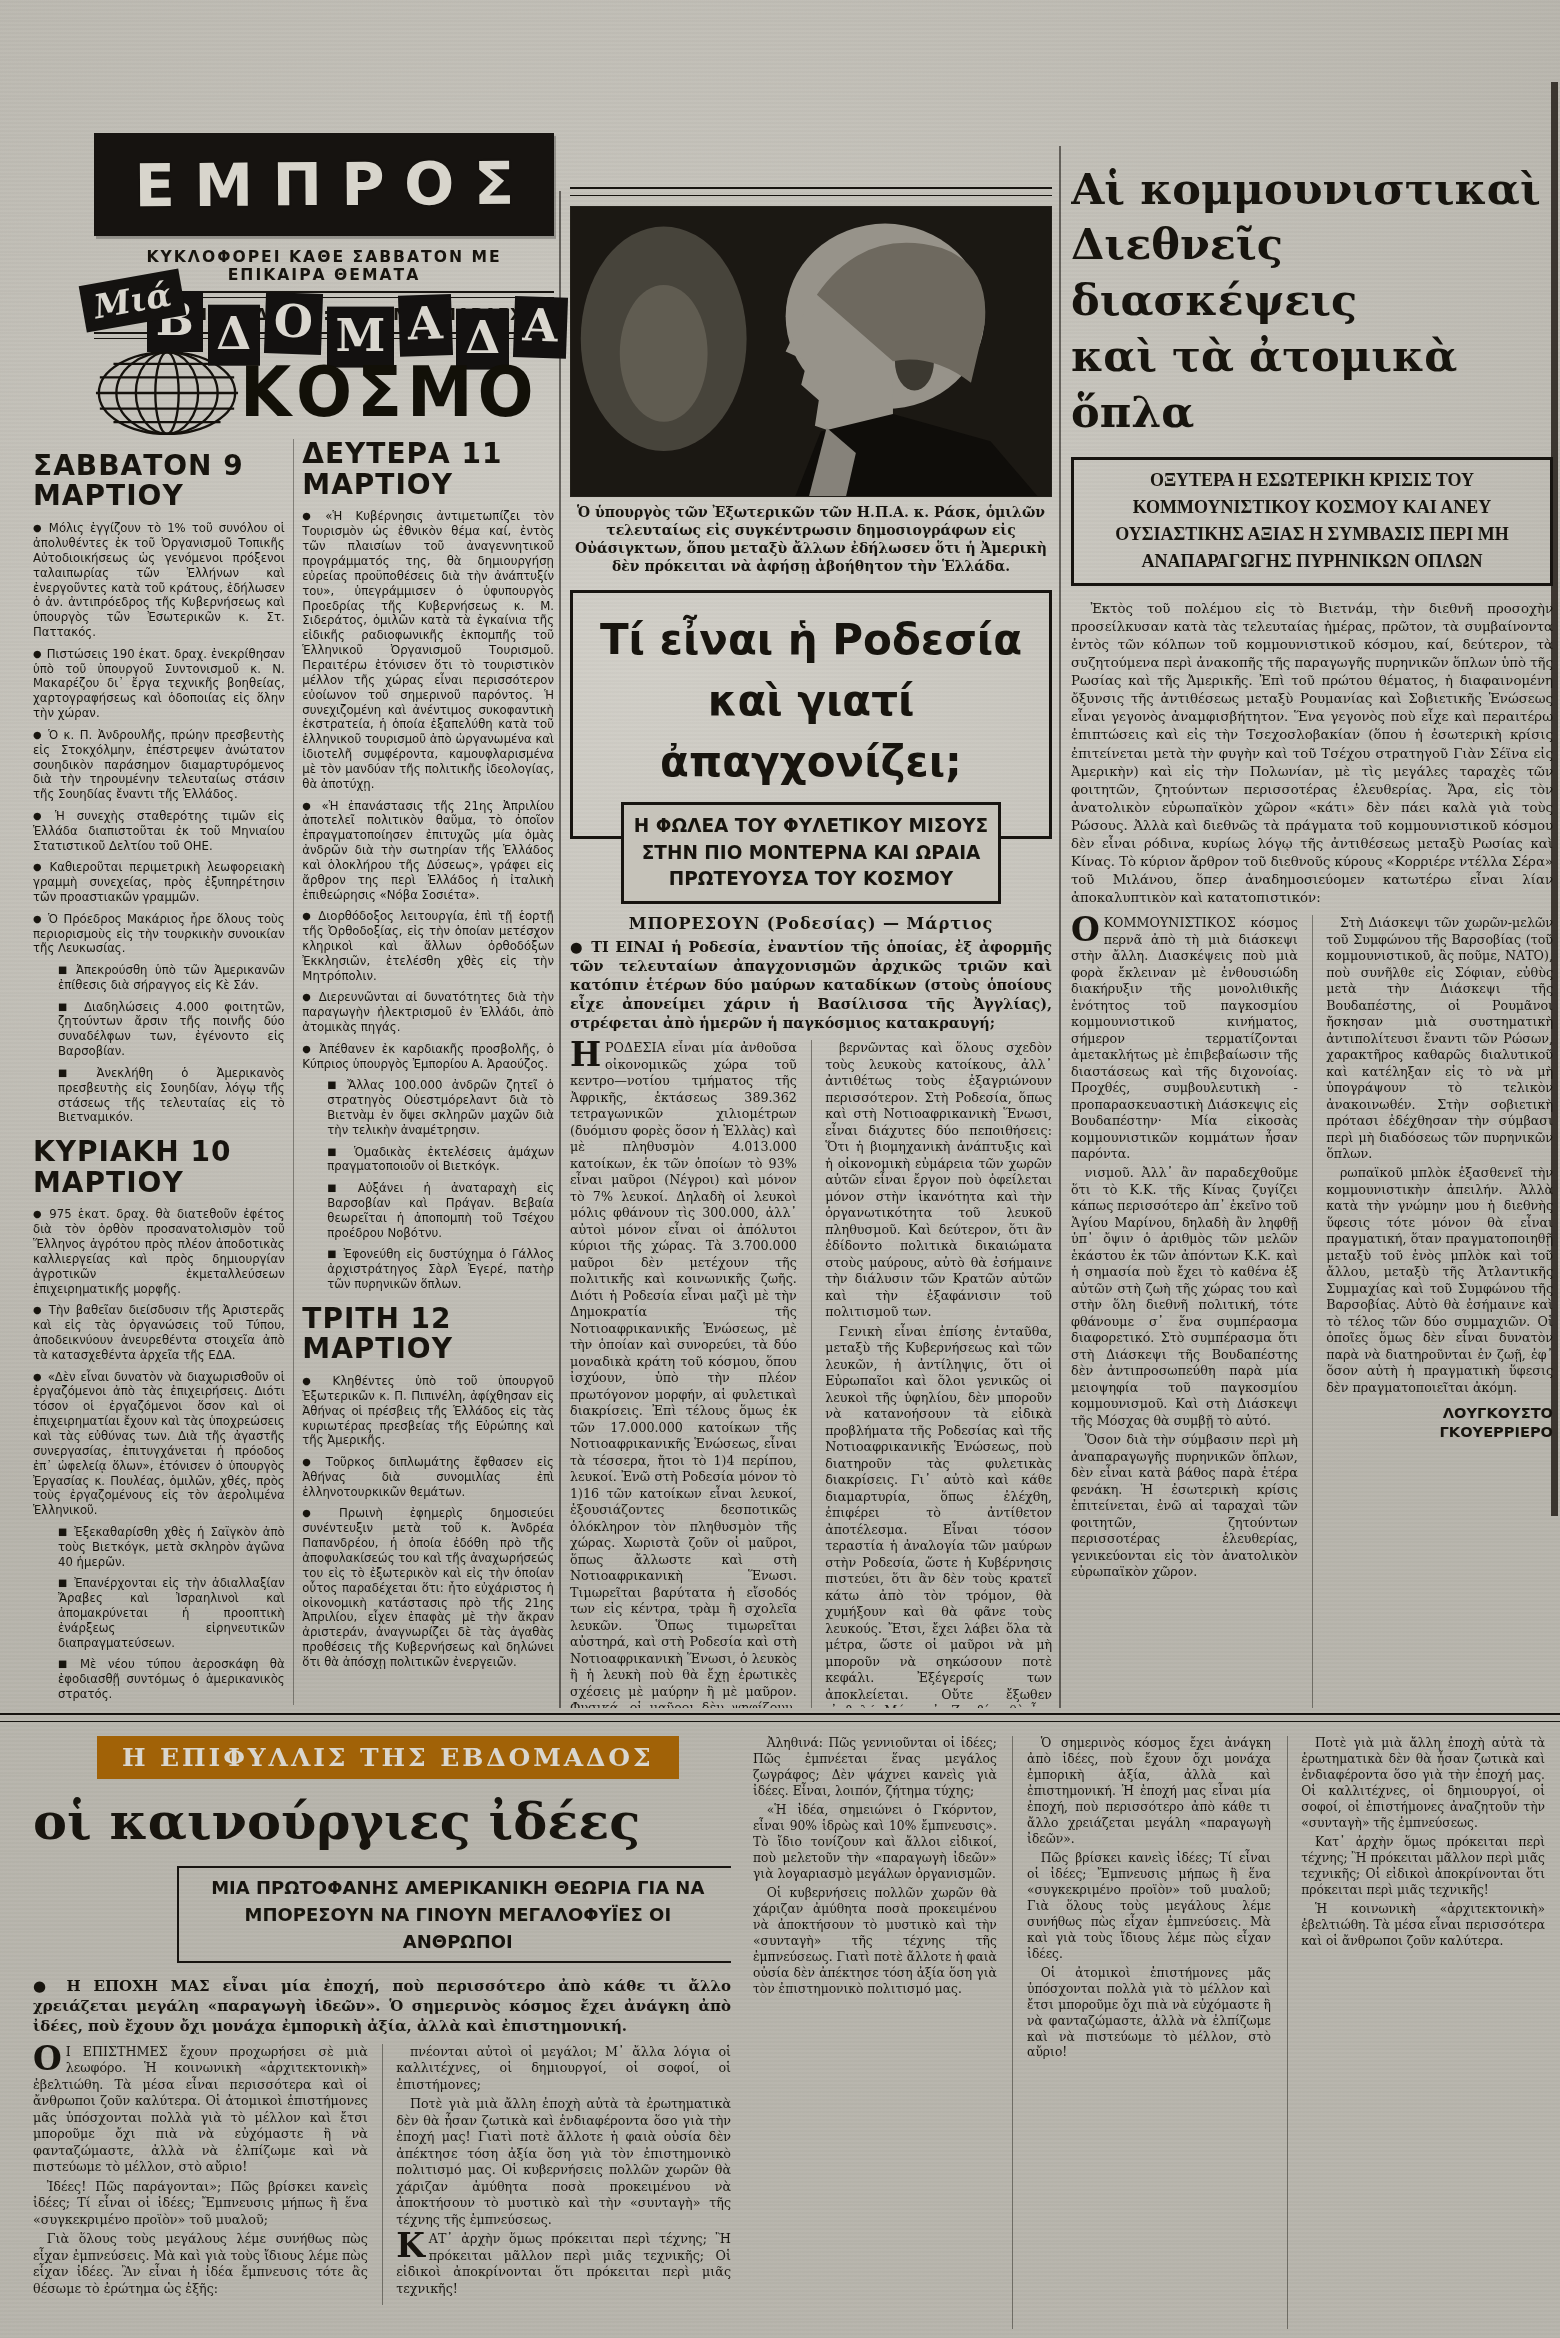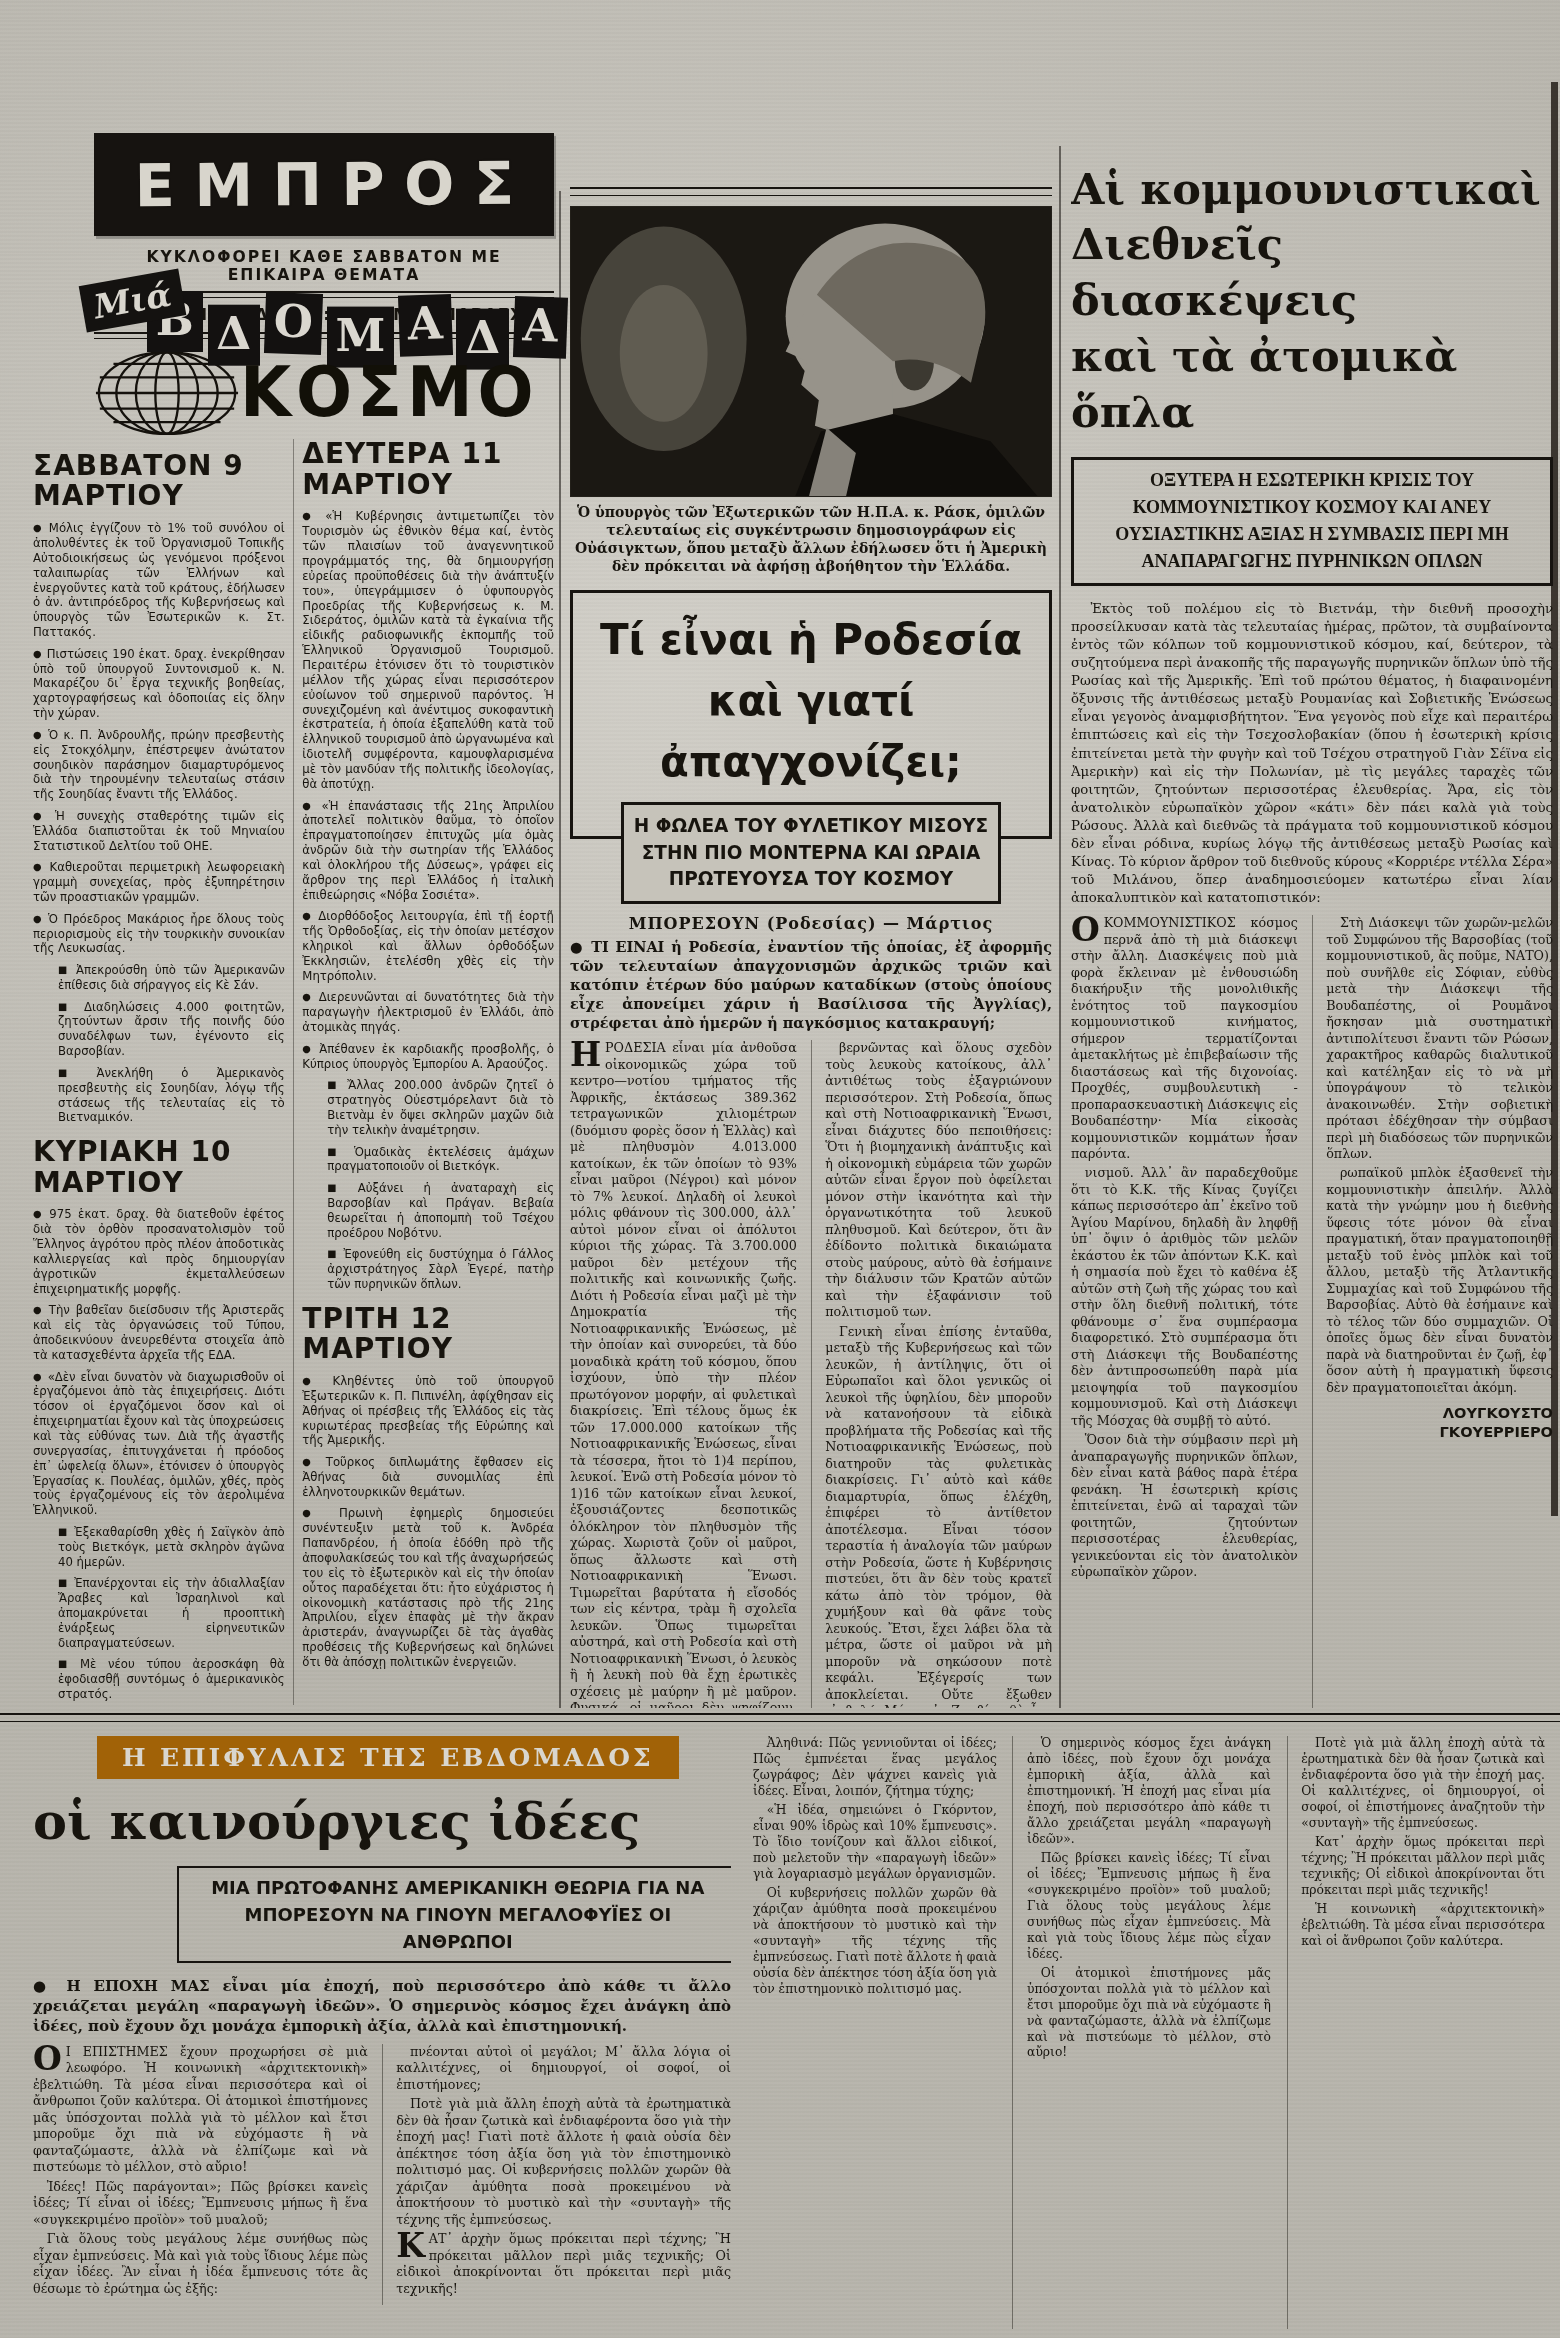--- a/index.html
+++ b/index.html
@@ -146,21 +146,21 @@
     <div class="dom"><span class="mk">●</span><span class="tx">«Δὲν εἶναι δυνατὸν νὰ διαχωρισθοῦν οἱ ἐργαζόμενοι ἀπὸ τὰς ἐπιχειρήσεις. Διότι τόσον οἱ ἐργαζόμενοι ὅσον καὶ οἱ ἐπιχειρηματίαι ἔχουν καὶ τὰς ὑποχρεώσεις καὶ τὰς εὐθύνας των. Διὰ τῆς ἀγαστῆς συνεργασίας, ἐπιτυγχάνεται ἡ πρόοδος ἐπ᾽ ὠφελείᾳ ὅλων», ἐτόνισεν ὁ ὑπουργὸς Ἐργασίας κ. Πουλέας, ὁμιλῶν, χθές, πρὸς τοὺς ἐργαζομένους εἰς τὸν ἀερολιμένα Ἑλληνικοῦ.</span></div>
     <div class="for"><span class="mk">■</span><span class="tx">Ἐξεκαθαρίσθη χθὲς ἡ Σαϊγκὸν ἀπὸ τοὺς Βιετκόγκ, μετὰ σκληρὸν ἀγῶνα 40 ἡμερῶν.</span></div>
     <div class="for"><span class="mk">■</span><span class="tx">Ἐπανέρχονται εἰς τὴν ἀδιαλλαξίαν Ἄραβες καὶ Ἰσραηλινοὶ καὶ ἀπομακρύνεται ἡ προοπτικὴ ἐνάρξεως εἰρηνευτικῶν διαπραγματεύσεων.</span></div>
     <div class="for"><span class="mk">■</span><span class="tx">Μὲ νέου τύπου ἀεροσκάφη θὰ ἐφοδιασθῇ συντόμως ὁ ἀμερικανικὸς στρατός.</span></div>
     <div class="day">ΔΕΥΤΕΡΑ 11 ΜΑΡΤΙΟΥ</div>
     <div class="dom"><span class="mk">●</span><span class="tx">«Ἡ Κυβέρνησις ἀντιμετωπίζει τὸν Τουρισμὸν ὡς ἐθνικὸν θέμα καί, ἐντὸς τῶν πλαισίων τοῦ ἀναγεννητικοῦ προγράμματός της, θὰ δημιουργήσῃ εὐρείας προϋποθέσεις διὰ τὴν ἀνάπτυξίν του», ὑπεγράμμισεν ὁ ὑφυπουργὸς Προεδρίας τῆς Κυβερνήσεως κ. Μ. Σιδεράτος, ὁμιλῶν κατὰ τὰ ἐγκαίνια τῆς εἰδικῆς ραδιοφωνικῆς ἐκπομπῆς τοῦ Ἑλληνικοῦ Ὀργανισμοῦ Τουρισμοῦ. Περαιτέρω ἐτόνισεν ὅτι τὸ τουριστικὸν μέλλον τῆς χώρας εἶναι περισσότερον εὐοίωνον τοῦ σημερινοῦ παρόντος. Ἡ συνεχιζομένη καὶ ἀνέντιμος συκοφαντικὴ ἐκστρατεία, ἡ ὁποία ἐξαπελύθη κατὰ τοῦ ἑλληνικοῦ τουρισμοῦ ἀπὸ ὠργανωμένα καὶ ἰδιοτελῆ συμφέροντα, καμουφλαρισμένα μὲ τὸν μανδύαν τῆς πολιτικῆς ἰδεολογίας, θὰ ἀποτύχῃ.</span></div>
     <div class="dom"><span class="mk">●</span><span class="tx">«Ἡ ἐπανάστασις τῆς 21ης Ἀπριλίου ἀποτελεῖ πολιτικὸν θαῦμα, τὸ ὁποῖον ἐπραγματοποίησεν ἐπιτυχῶς μία ὁμὰς ἀνδρῶν διὰ τὴν σωτηρίαν τῆς Ἑλλάδος καὶ ὁλοκλήρου τῆς Δύσεως», γράφει εἰς ἄρθρον της περὶ Ἑλλάδος ἡ ἰταλικὴ ἐπιθεώρησις «Νόβα Σοσιέτα».</span></div>
     <div class="dom"><span class="mk">●</span><span class="tx">Διορθόδοξος λειτουργία, ἐπὶ τῇ ἑορτῇ τῆς Ὀρθοδοξίας, εἰς τὴν ὁποίαν μετέσχον κληρικοὶ καὶ ἄλλων ὀρθοδόξων Ἐκκλησιῶν, ἐτελέσθη χθὲς εἰς τὴν Μητρόπολιν.</span></div>
     <div class="dom"><span class="mk">●</span><span class="tx">Διερευνῶνται αἱ δυνατότητες διὰ τὴν παραγωγὴν ἠλεκτρισμοῦ ἐν Ἑλλάδι, ἀπὸ ἀτομικὰς πηγάς.</span></div>
     <div class="dom"><span class="mk">●</span><span class="tx">Ἀπέθανεν ἐκ καρδιακῆς προσβολῆς, ὁ Κύπριος ὑπουργὸς Ἐμπορίου Α. Ἀραούζος.</span></div>
-    <div class="for"><span class="mk">■</span><span class="tx">Ἄλλας 200.000 ἀνδρῶν ζητεῖ ὁ στρατηγὸς Οὐεστμόρελαντ διὰ τὸ Βιετνὰμ ἐν ὄψει σκληρῶν μαχῶν διὰ τὴν τελικὴν ἀναμέτρησιν.</span></div>
+    <div class="for"><span class="mk">■</span><span class="tx">Ἄλλας 100.000 ἀνδρῶν ζητεῖ ὁ στρατηγὸς Οὐεστμόρελαντ διὰ τὸ Βιετνὰμ ἐν ὄψει σκληρῶν μαχῶν διὰ τὴν τελικὴν ἀναμέτρησιν.</span></div>
     <div class="for"><span class="mk">■</span><span class="tx">Ὁμαδικὰς ἐκτελέσεις ἀμάχων πραγματοποιοῦν οἱ Βιετκόγκ.</span></div>
     <div class="for"><span class="mk">■</span><span class="tx">Αὐξάνει ἡ ἀναταραχὴ εἰς Βαρσοβίαν καὶ Πράγαν. Βεβαία θεωρεῖται ἡ ἀποπομπὴ τοῦ Τσέχου προέδρου Νοβότνυ.</span></div>
     <div class="for"><span class="mk">■</span><span class="tx">Ἐφονεύθη εἰς δυστύχημα ὁ Γάλλος ἀρχιστράτηγος Σὰρλ Ἐγερέ, πατὴρ τῶν πυρηνικῶν ὅπλων.</span></div>
     <div class="day">ΤΡΙΤΗ 12 ΜΑΡΤΙΟΥ</div>
     <div class="dom"><span class="mk">●</span><span class="tx">Κληθέντες ὑπὸ τοῦ ὑπουργοῦ Ἐξωτερικῶν κ. Π. Πιπινέλη, ἀφίχθησαν εἰς Ἀθήνας οἱ πρέσβεις τῆς Ἑλλάδος εἰς τὰς κυριωτέρας πρεσβείας τῆς Εὐρώπης καὶ τῆς Ἀμερικῆς.</span></div>
     <div class="dom"><span class="mk">●</span><span class="tx">Τοῦρκος διπλωμάτης ἔφθασεν εἰς Ἀθήνας διὰ συνομιλίας ἐπὶ ἑλληνοτουρκικῶν θεμάτων.</span></div>
     <div class="dom"><span class="mk">●</span><span class="tx">Πρωινὴ ἐφημερὶς δημοσιεύει συνέντευξιν μετὰ τοῦ κ. Ἀνδρέα Παπανδρέου, ἡ ὁποία ἐδόθη πρὸ τῆς ἀποφυλακίσεώς του καὶ τῆς ἀναχωρήσεώς του εἰς τὸ ἐξωτερικὸν καὶ εἰς τὴν ὁποίαν οὗτος παραδέχεται ὅτι: ἦτο εὐχάριστος ἡ οἰκονομικὴ κατάστασις πρὸ τῆς 21ης Ἀπριλίου, εἶχεν ἐπαφὰς μὲ τὴν ἄκραν ἀριστεράν, ἀναγνωρίζει δὲ τὰς ἀγαθὰς προθέσεις τῆς Κυβερνήσεως καὶ δηλώνει ὅτι θὰ ἀπόσχῃ πολιτικῶν ἐνεργειῶν.</span></div>
     <div class="dom"><span class="mk">●</span><span class="tx">Ἐδόθη ἐντολὴ εἰς τὰς Νομαρχίας ὅπως προβοῦν εἰς τὰς δεούσας ἐνεργείας πρὸς ἐγγραφὴν εἰς τοὺς ἐκλογικοὺς καταλόγους πάντων τῶν δικαιουμένων πολιτῶν.</span></div>
   </div>
 

